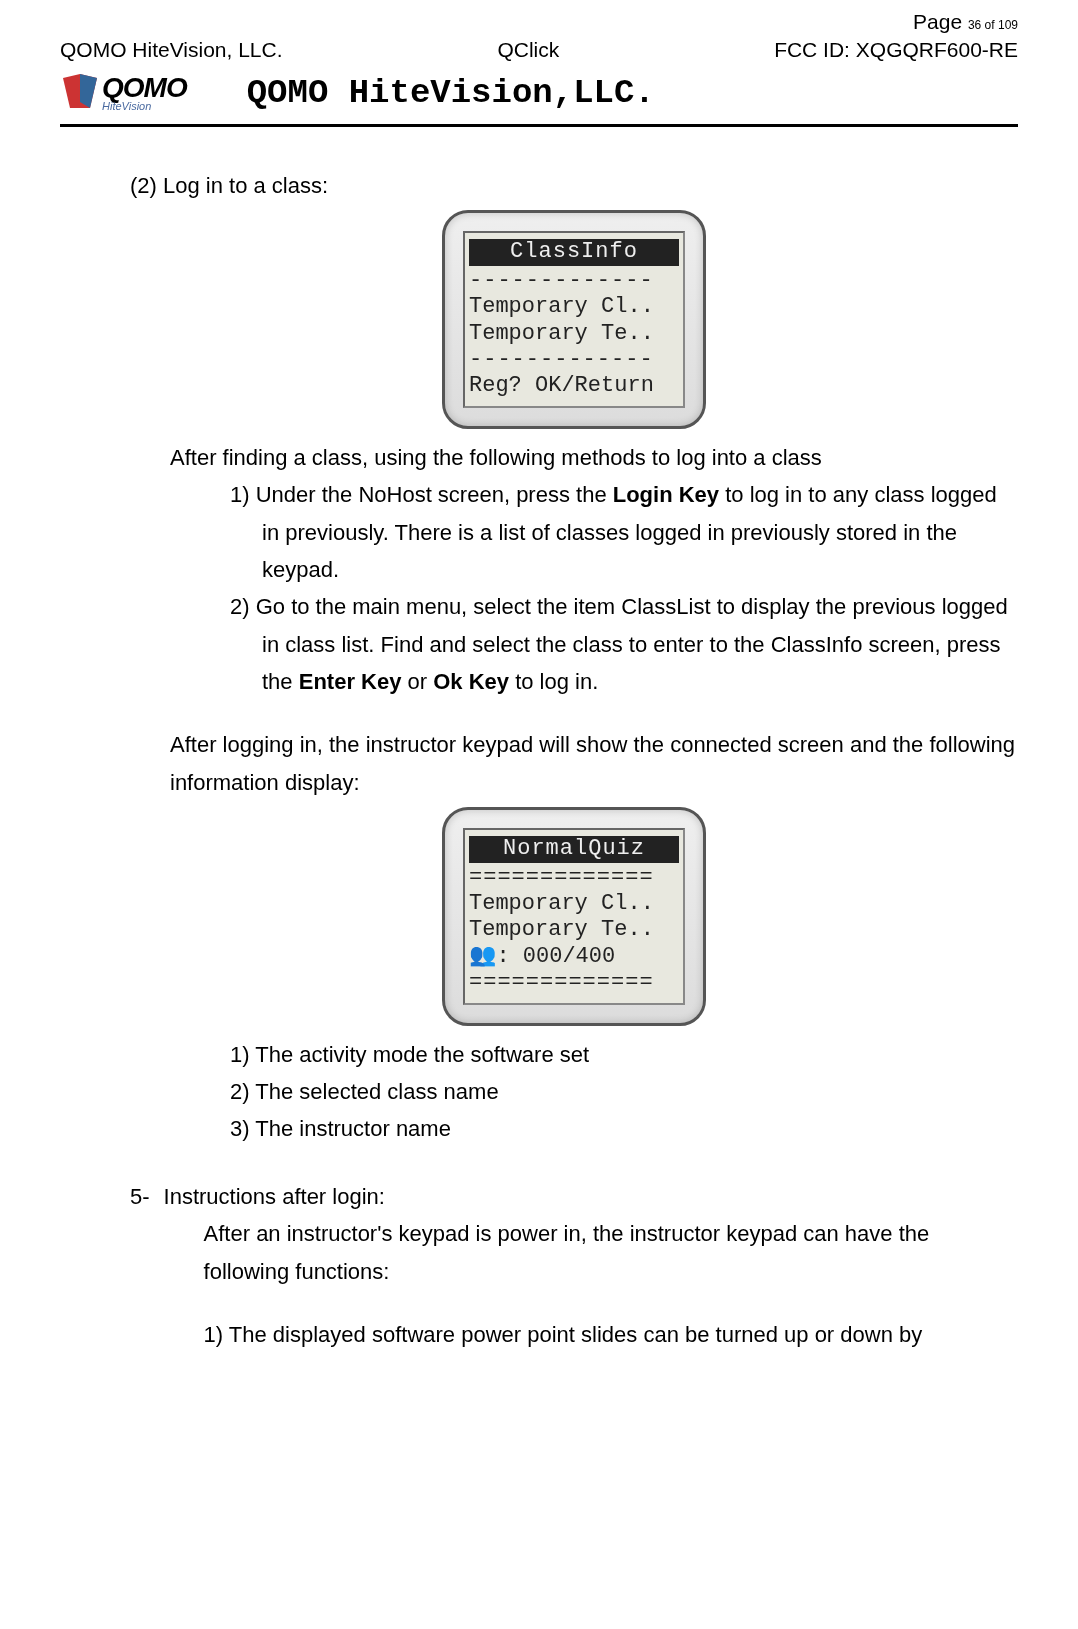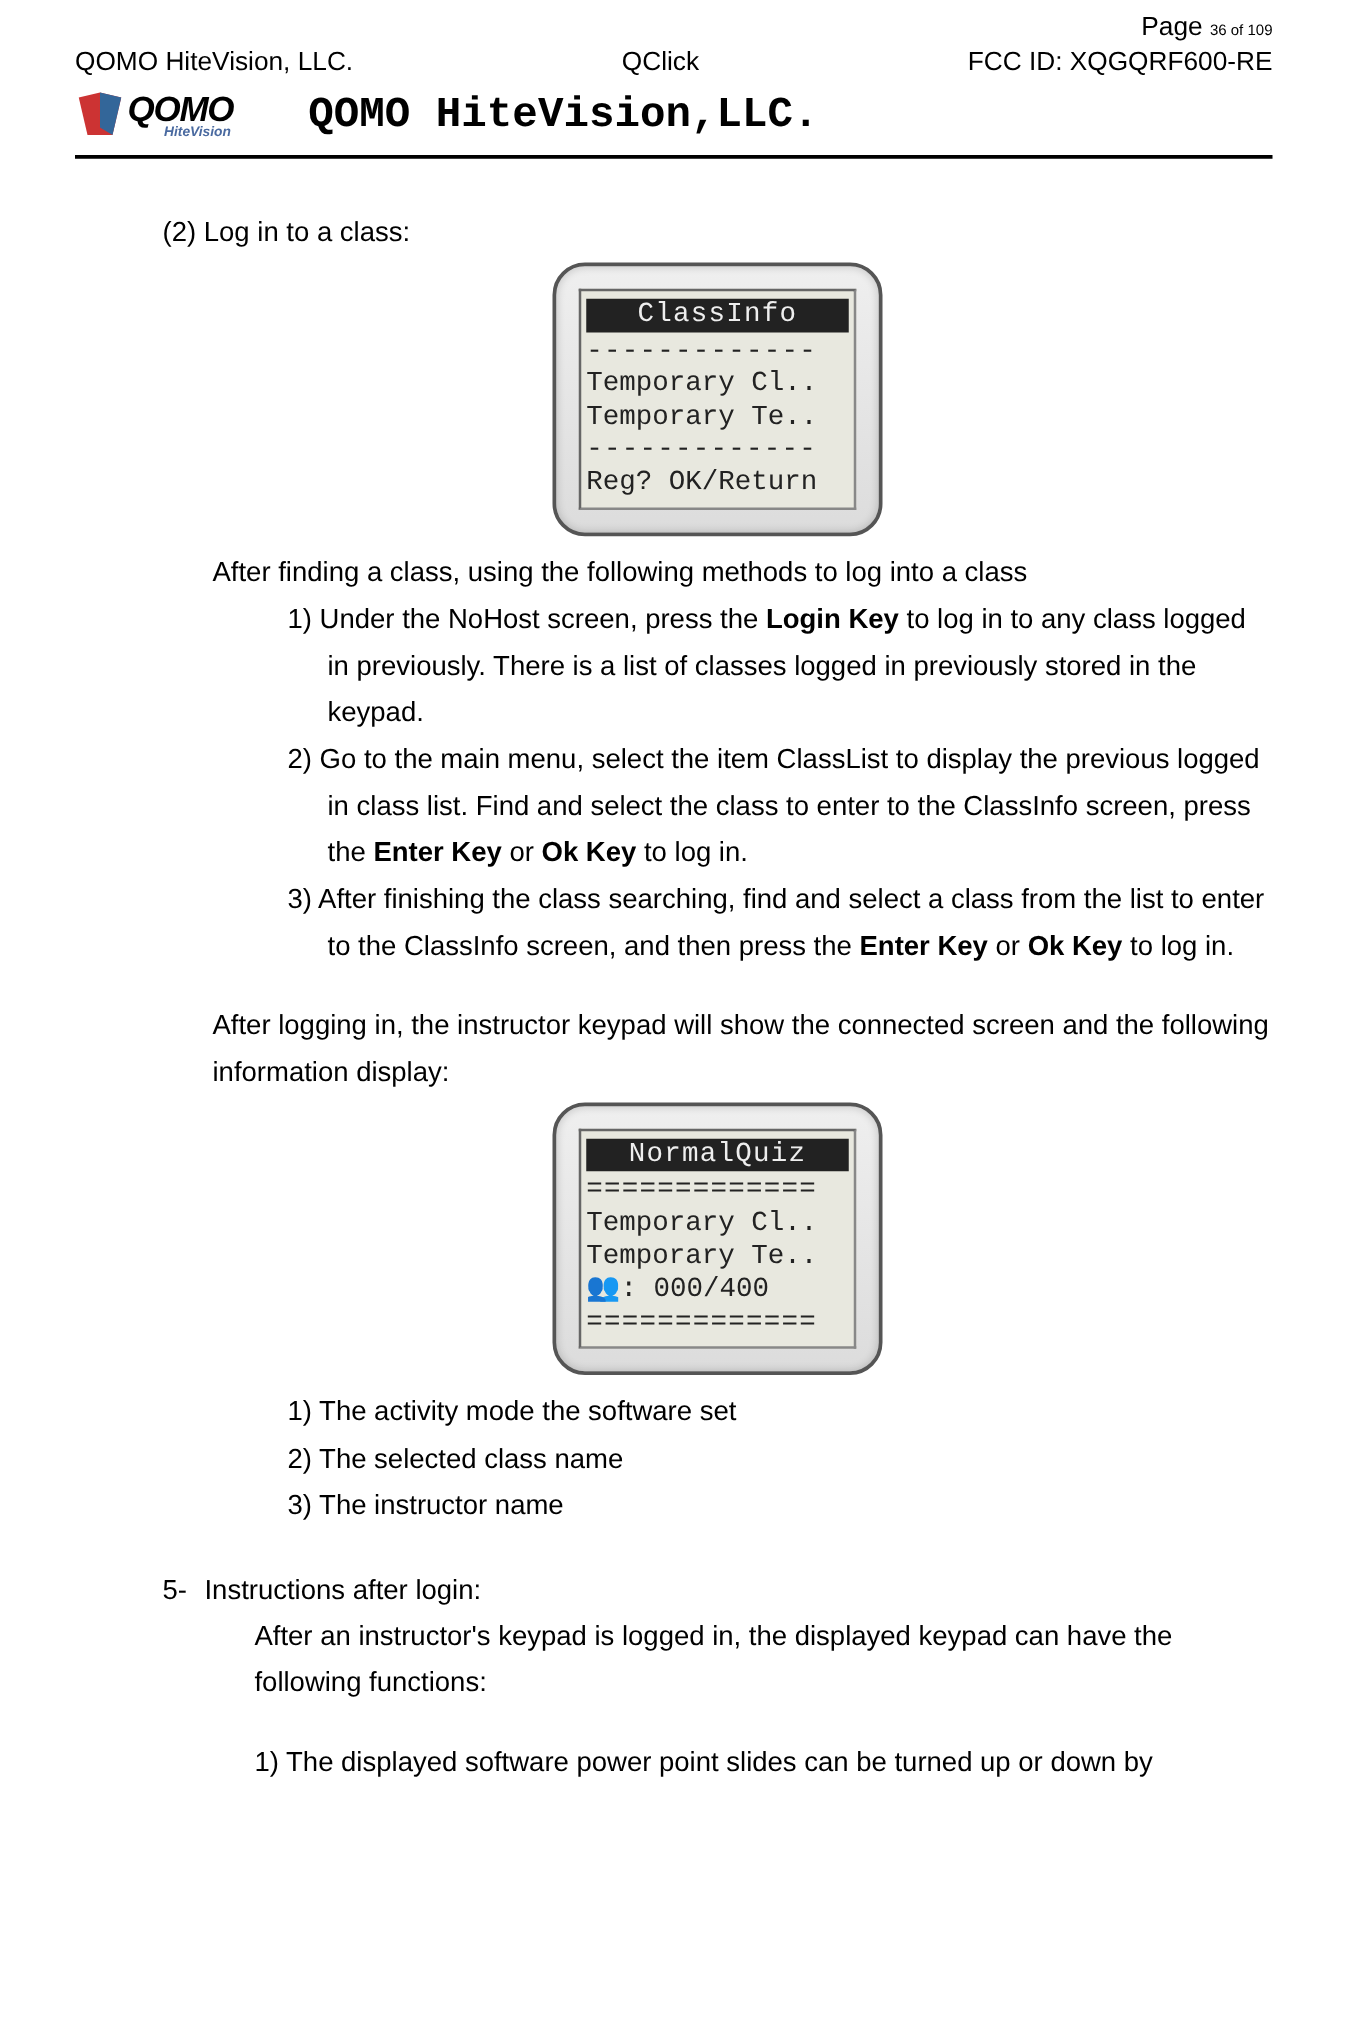--- a/index.html
+++ b/index.html
@@ -58,25 +58,25 @@
     font-style: italic;
     font-size: 28px;
     letter-spacing: -1px;
     color: #000;
     line-height: 1;
   }
   .logo-sub {
     font-size: 11px;
     color: #4a6aa0;
     font-style: italic;
-    text-align: right;
+    text-align: left;
     margin-top: -2px;
     margin-right: 2px;
     letter-spacing: 0;
-    font-weight: bold;
+    font-weight: normal;
   }
   .company-title {
     font-family: "Courier New", monospace;
     font-weight: bold;
     font-size: 34px;
     margin-left: 30px;
   }
   hr.sep {
     border: none;
     border-top: 3px solid #000;
@@ -202,23 +202,20 @@
     </div>
 
     <div class="indent-a">After finding a class, using the following methods to log into a class</div>
 
     <div class="indent-b">
       <div class="hang">
         <span>1) Under the NoHost screen, press the </span><b>Login Key</b><span> to log in to any class logged in previously. There is a list of classes logged in previously stored in the keypad.</span>
       </div>
       <div class="hang">
         <span>2) Go to the main menu, select the item ClassList to display the previous logged in class list. Find and select the class to enter to the ClassInfo screen, press the </span><b>Enter Key</b><span> or </span><b>Ok Key</b><span> to log in.</span>
-      </div>
-      <div class="hang">
-        <span>3) After finishing the class searching, find and select a class from the list to enter to the ClassInfo screen, and then press the </span><b>Enter Key</b><span> or </span><b>Ok Key</b><span> to log in.</span>
       </div>
     </div>
 
     <div class="indent-a" style="margin-top:26px;">After logging in, the instructor keypad will show the connected screen and the following information display:</div>
 
     <div class="device-fig">
       <div class="device">
         <div class="lcd">
           <div class="bar">NormalQuiz</div>
           <div class="divider">=============</div>
@@ -236,20 +233,20 @@
       <div class="hang">1) The activity mode the software set</div>
       <div class="hang">2) The selected class name</div>
       <div class="hang">3) The instructor name</div>
     </div>
 
     <div class="sec5">
       <div class="sec5-row">
         <div class="sec5-num">5-</div>
         <div>
           <div>Instructions after login:</div>
-          <div class="indent-a" style="padding-left:40px">After an instructor's keypad is logged in, the displayed keypad can have the following functions:</div>
+          <div class="indent-a" style="padding-left:40px">After an instructor's keypad is power in, the instructor keypad can have the following functions:</div>
           <div class="indent-a" style="padding-left:40px; margin-top:26px;">1) The displayed software power point slides can be turned up or down by</div>
         </div>
       </div>
     </div>
 
   </div>
 </div>
 
 </body></html>

